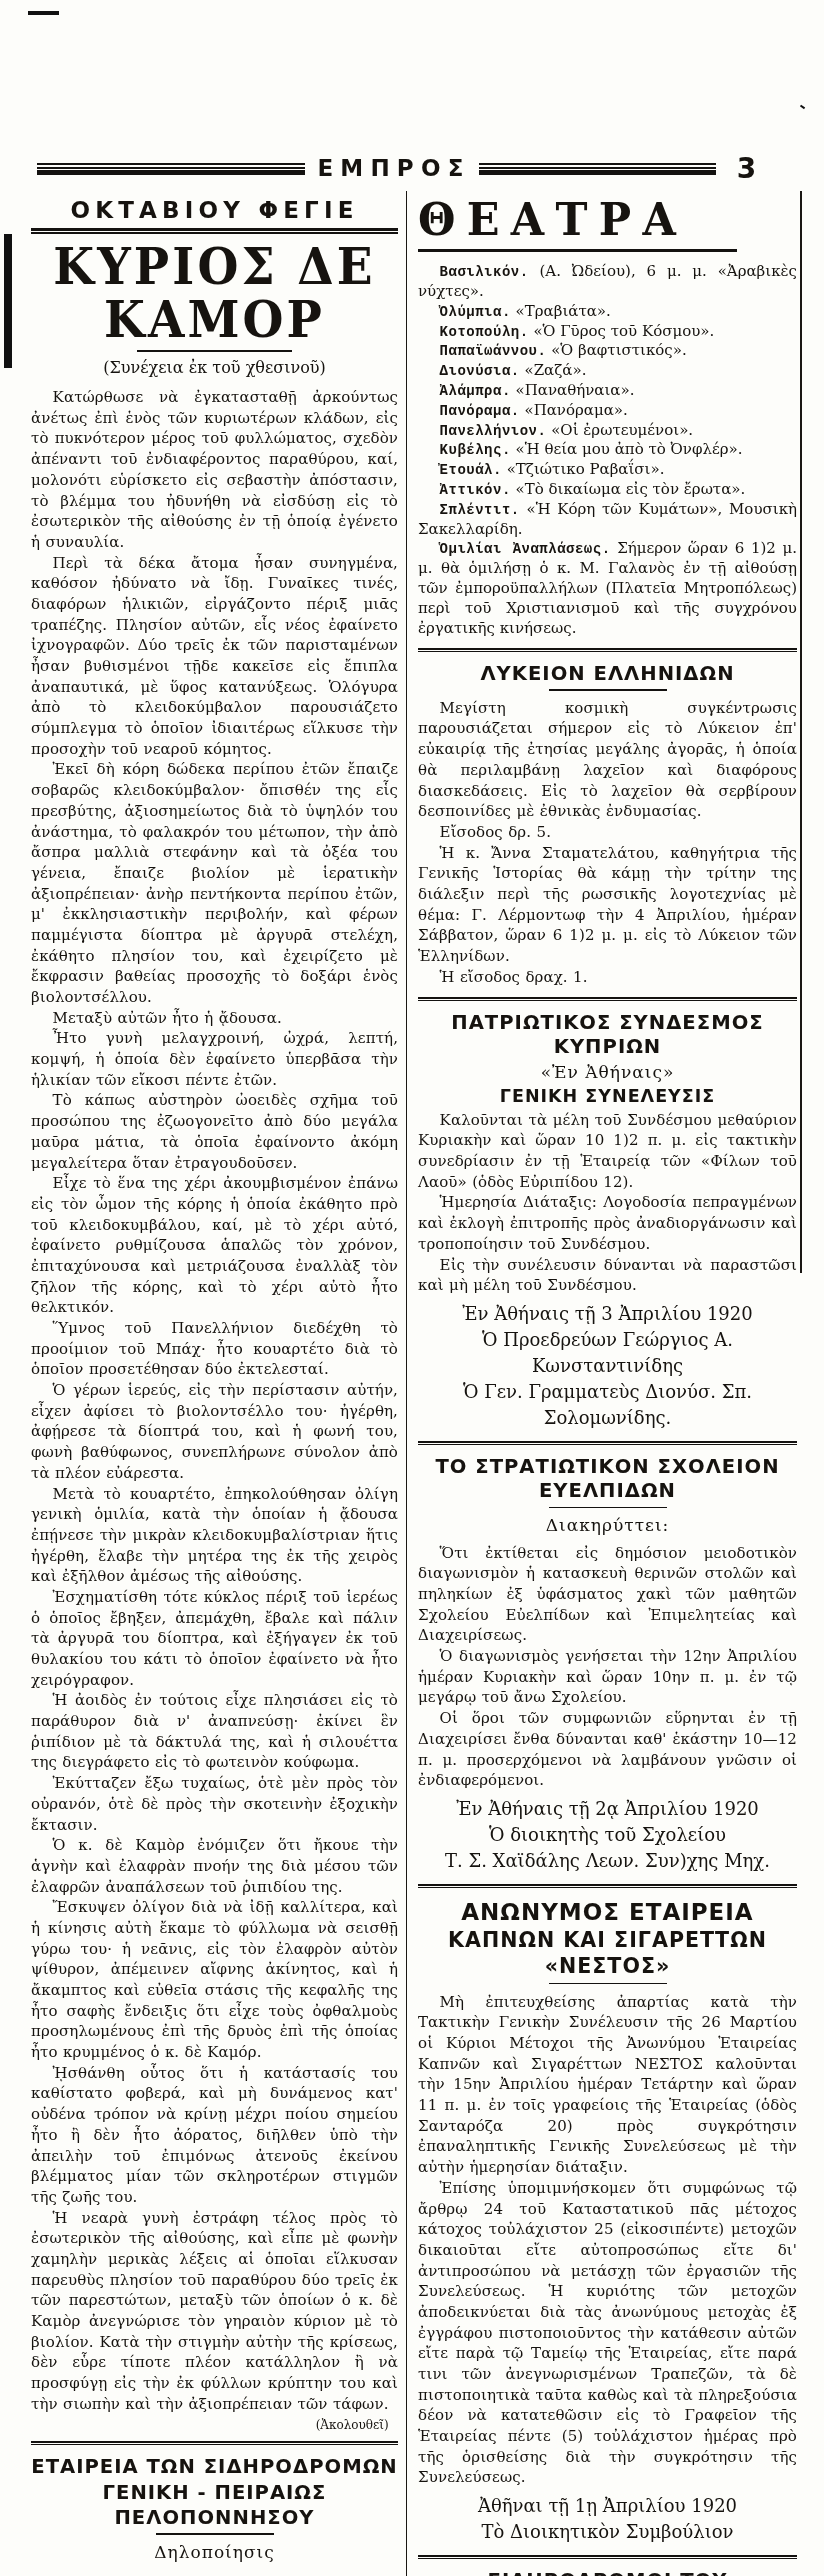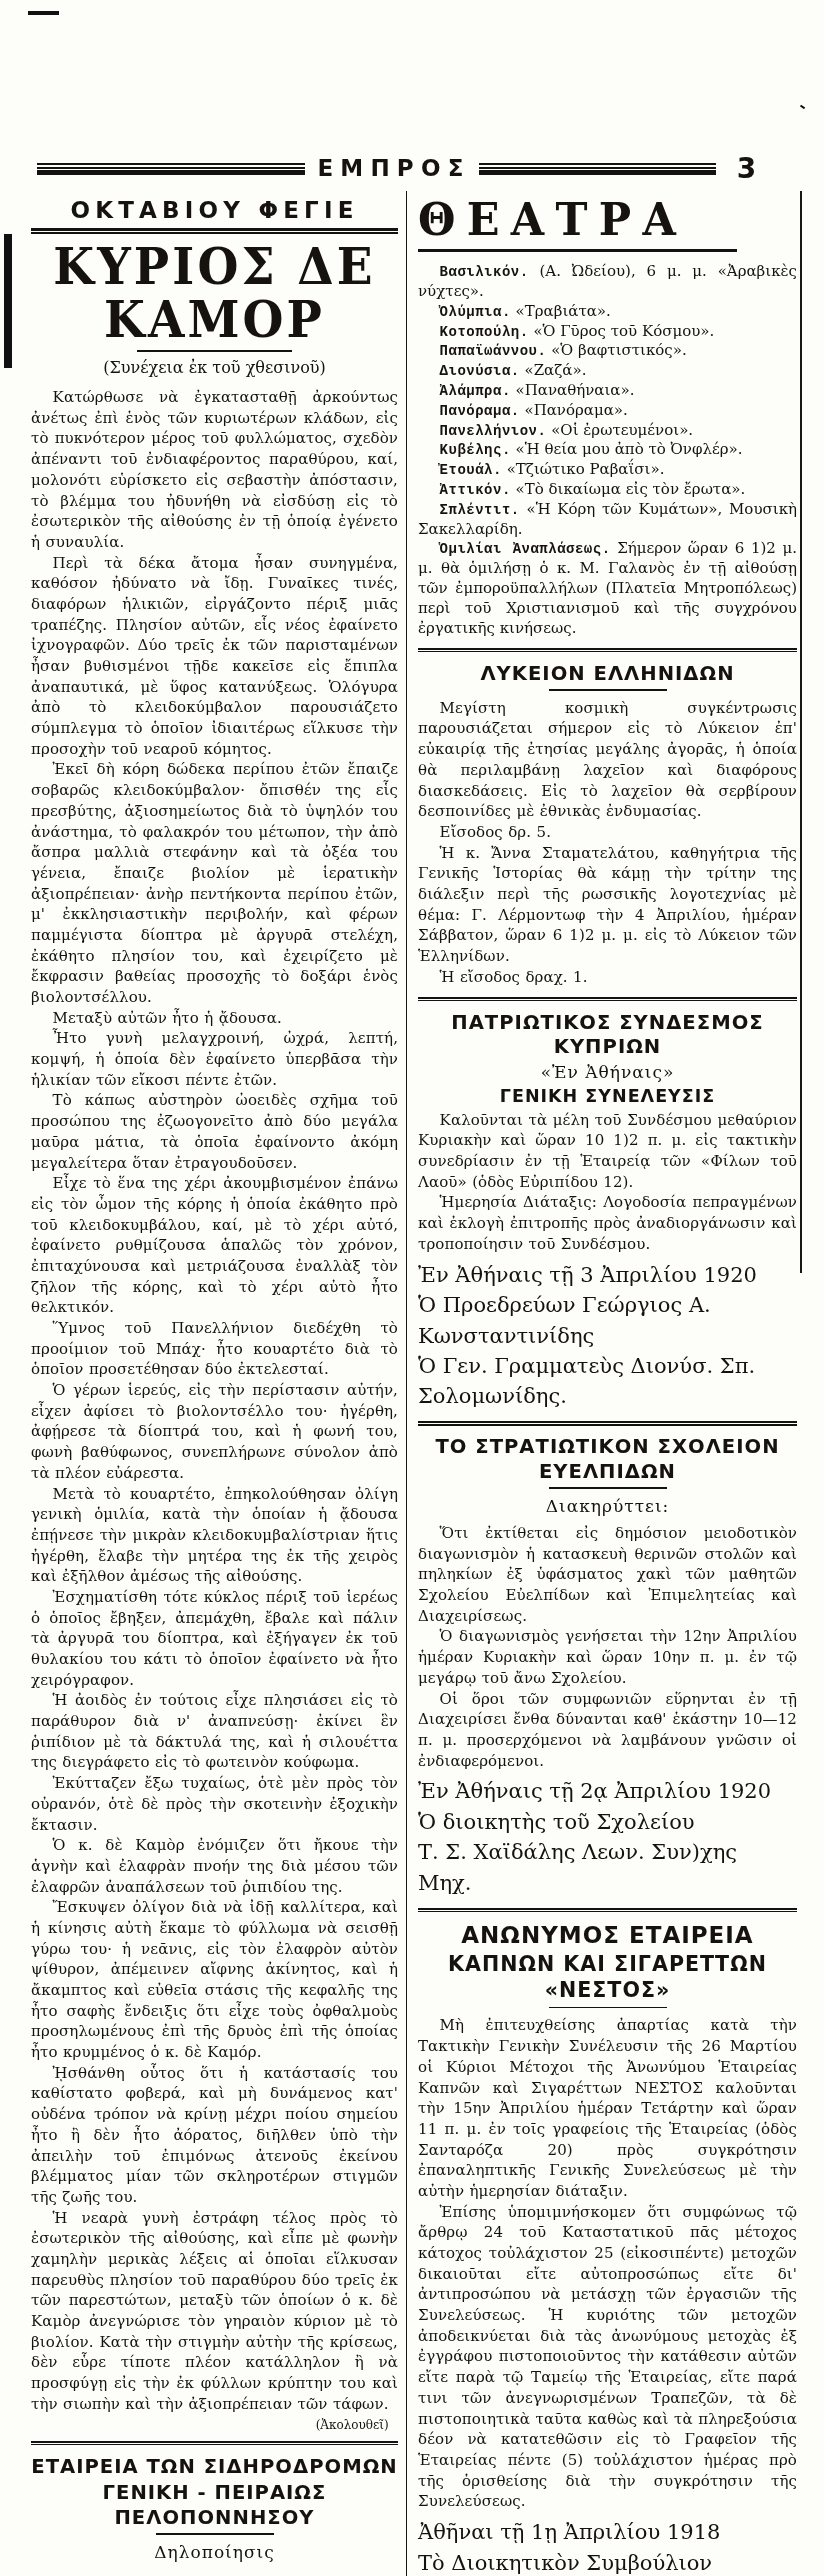--- a/index.html
+++ b/index.html
@@ -38,21 +38,21 @@
   p{margin:0;}
   .par{
     font-size:15px;line-height:1.38;text-align:justify;text-indent:21.6px;
     letter-spacing:0.1px;word-spacing:0.5px;
   }
   .hang{
     font-size:15px;line-height:1.32;text-align:justify;
     padding-left:0;text-indent:21.6px;margin:0;
   }
   .hang b{font-family:Liberation Mono, monospace;font-size:14px;letter-spacing:0.5px;margin-top:24px;}
-  .centerline{font-size:21px;line-height:1.45;text-indent:0;}
+  .centerline{font-size:18px;line-height:1.45;text-align:center;text-indent:0;}
   
   .rule-heavy{
     height:4.6px;margin:9.3px 0;
     background:linear-gradient(#141210 0 2.1px,#fdfdfa 2.1px 3.1px,#141210 3.1px 4.6px);
   }
   .hr-short{width:118px;height:1.5px;background:#141210;margin:3.1px auto 7.2px auto;}
   
   .feuilleton-author{
     text-align:center;font-size:23px;font-weight:bold;letter-spacing:5.2px;
     font-family:"DejaVu Sans", sans-serif;margin-top:2.1px;
@@ -191,20 +191,21 @@
 
   <div class="rule-heavy"></div>
 
   <section>
     <div class="section-header">ΠΑΤΡΙΩΤΙΚΟΣ ΣΥΝΔΕΣΜΟΣ ΚΥΠΡΙΩΝ</div>
     <div class="section-subtitle" style="margin:1px 0 2.1px 0;">«Ἐν Ἀθήναις»</div>
     <div class="section-header" style="font-size:17.5px;">ΓΕΝΙΚΗ ΣΥΝΕΛΕΥΣΙΣ</div>
     <div>
         <p class="par">Καλοῦνται τὰ μέλη τοῦ Συνδέσμου μεθαύριον Κυριακὴν καὶ ὥραν 10 1)2 π. μ. εἰς τακτικὴν συνεδρίασιν ἐν τῇ Ἑταιρείᾳ τῶν «Φίλων τοῦ Λαοῦ» (ὁδὸς Εὐριπίδου 12).</p>
         <p class="par">Ἡμερησία Διάταξις: Λογοδοσία πεπραγμένων καὶ ἐκλογὴ ἐπιτροπῆς πρὸς ἀναδιοργάνωσιν καὶ τροποποίησιν τοῦ Συνδέσμου.</p>
+        <p class="par">Εἰς τὴν συνέλευσιν δύνανται νὰ παραστῶσι καὶ μὴ μέλη τοῦ Συνδέσμου.</p>
       </div>
     <div class="sig-block">
         <p class="centerline">Ἐν Ἀθήναις τῇ 3 Ἀπριλίου 1920</p>
         <p class="centerline">Ὁ Προεδρεύων Γεώργιος Α. Κωνσταντινίδης</p>
         <p class="centerline">Ὁ Γεν. Γραμματεὺς Διονύσ. Σπ. Σολομωνίδης.</p>
       </div>
   </section>
 
   <div class="rule-heavy"></div>
 
@@ -228,21 +229,21 @@
 
   <section>
     <div class="section-header" style="font-size:23px;">ΑΝΩΝΥΜΟΣ ΕΤΑΙΡΕΙΑ</div>
     <div class="section-header" style="font-size:20.6px;margin-top:1px;">ΚΑΠΝΩΝ ΚΑΙ ΣΙΓΑΡΕΤΤΩΝ «ΝΕΣΤΟΣ»</div>
     <div class="hr-short"></div>
     <div>
         <p class="par">Μὴ ἐπιτευχθείσης ἀπαρτίας κατὰ τὴν Τακτικὴν Γενικὴν Συνέλευσιν τῆς 26 Μαρτίου οἱ Κύριοι Μέτοχοι τῆς Ἀνωνύμου Ἑταιρείας Καπνῶν καὶ Σιγαρέττων ΝΕΣΤΟΣ καλοῦνται τὴν 15ην Ἀπριλίου ἡμέραν Τετάρτην καὶ ὥραν 11 π. μ. ἐν τοῖς γραφείοις τῆς Ἑταιρείας (ὁδὸς Σανταρόζα 20) πρὸς συγκρότησιν ἐπαναληπτικῆς Γενικῆς Συνελεύσεως μὲ τὴν αὐτὴν ἡμερησίαν διάταξιν.</p>
         <p class="par">Ἐπίσης ὑπομιμνήσκομεν ὅτι συμφώνως τῷ ἄρθρῳ 24 τοῦ Καταστατικοῦ πᾶς μέτοχος κάτοχος τοὐλάχιστον 25 (εἰκοσιπέντε) μετοχῶν δικαιοῦται εἴτε αὐτοπροσώπως εἴτε δι' ἀντιπροσώπου νὰ μετάσχῃ τῶν ἐργασιῶν τῆς Συνελεύσεως. Ἡ κυριότης τῶν μετοχῶν ἀποδεικνύεται διὰ τὰς ἀνωνύμους μετοχὰς ἐξ ἐγγράφου πιστοποιοῦντος τὴν κατάθεσιν αὐτῶν εἴτε παρὰ τῷ Ταμείῳ τῆς Ἑταιρείας, εἴτε παρά τινι τῶν ἀνεγνωρισμένων Τραπεζῶν, τὰ δὲ πιστοποιητικὰ ταῦτα καθὼς καὶ τὰ πληρεξούσια δέον νὰ κατατεθῶσιν εἰς τὸ Γραφεῖον τῆς Ἑταιρείας πέντε (5) τοὐλάχιστον ἡμέρας πρὸ τῆς ὁρισθείσης διὰ τὴν συγκρότησιν τῆς Συνελεύσεως.</p>
       </div>
     <div class="sig-block">
-        <p class="centerline">Ἀθῆναι τῇ 1ῃ Ἀπριλίου 1918</p>
+        <p class="centerline">Ἀθῆναι τῇ 1ῃ Ἀπριλίου 1920</p>
         <p class="centerline">Τὸ Διοικητικὸν Συμβούλιον</p>
       </div>
   </section>
 
   <div class="rule-heavy"></div>
 
   <section>
     <div class="section-header">ΣΙΔΗΡΟΔΡΟΜΟΙ ΤΟΥ ΕΛΛΗΝΙΚΟΥ ΚΡΑΤΟΥΣ</div>
     <div class="hr-short"></div>
     <div>

